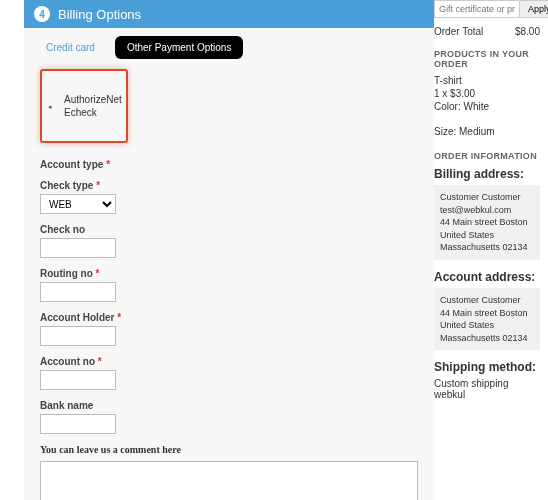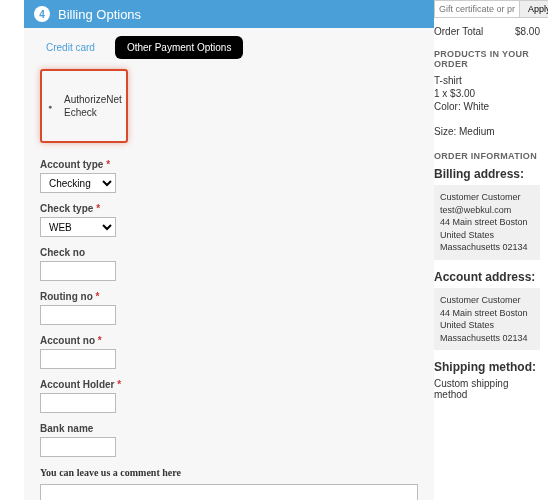--- a/index.html
+++ b/index.html
@@ -66,40 +66,39 @@
       <div class="radio-box">
         <span class="dot">●</span>
         <div class="radio-box-txt">
           <div>AuthorizeNet</div>
           <div>Echeck</div>
         </div>
       </div>
 
       <div class="field">
         <label><span>Account type</span> <span class="req">*</span></label>
-        <select><option>Checking</option></select>
       </div>
       <div class="field">
         <label><span>Check type</span> <span class="req">*</span></label>
         <select><option>WEB</option></select>
       </div>
       <div class="field">
         <label>Check no</label>
         <input type="text" style="">
       </div>
       <div class="field">
         <label><span>Routing no</span> <span class="req">*</span></label>
         <input type="text" style="">
       </div>
       <div class="field">
-        <label><span>Account no</span> <span class="req">*</span></label>
+        <label><span>Account Holder</span> <span class="req">*</span></label>
         <input type="text" style="">
       </div>
       <div class="field">
-        <label><span>Account Holder</span> <span class="req">*</span></label>
+        <label><span>Account no</span> <span class="req">*</span></label>
         <input type="text" style="">
       </div>
       <div class="field">
         <label>Bank name</label>
         <input type="text" style="">
       </div>
 
 
       <div class="comment-lbl">You can leave us a comment here</div>
       <div class="comment-wrap">
@@ -138,15 +137,15 @@
     </div>
 
     <div class="addr-h">Account address:</div>
     <div class="addr-box">
       <div>Customer  Customer</div>
       <div>44 Main street  Boston  United States</div>
       <div>Massachusetts  02134</div>
     </div>
 
     <div class="addr-h">Shipping method:</div>
-    <div class="prod-line">Custom shipping method</div>
+    <div class="prod-line">Custom shipping webkul</div>
   </div>
 </div>
 
 </body></html>

